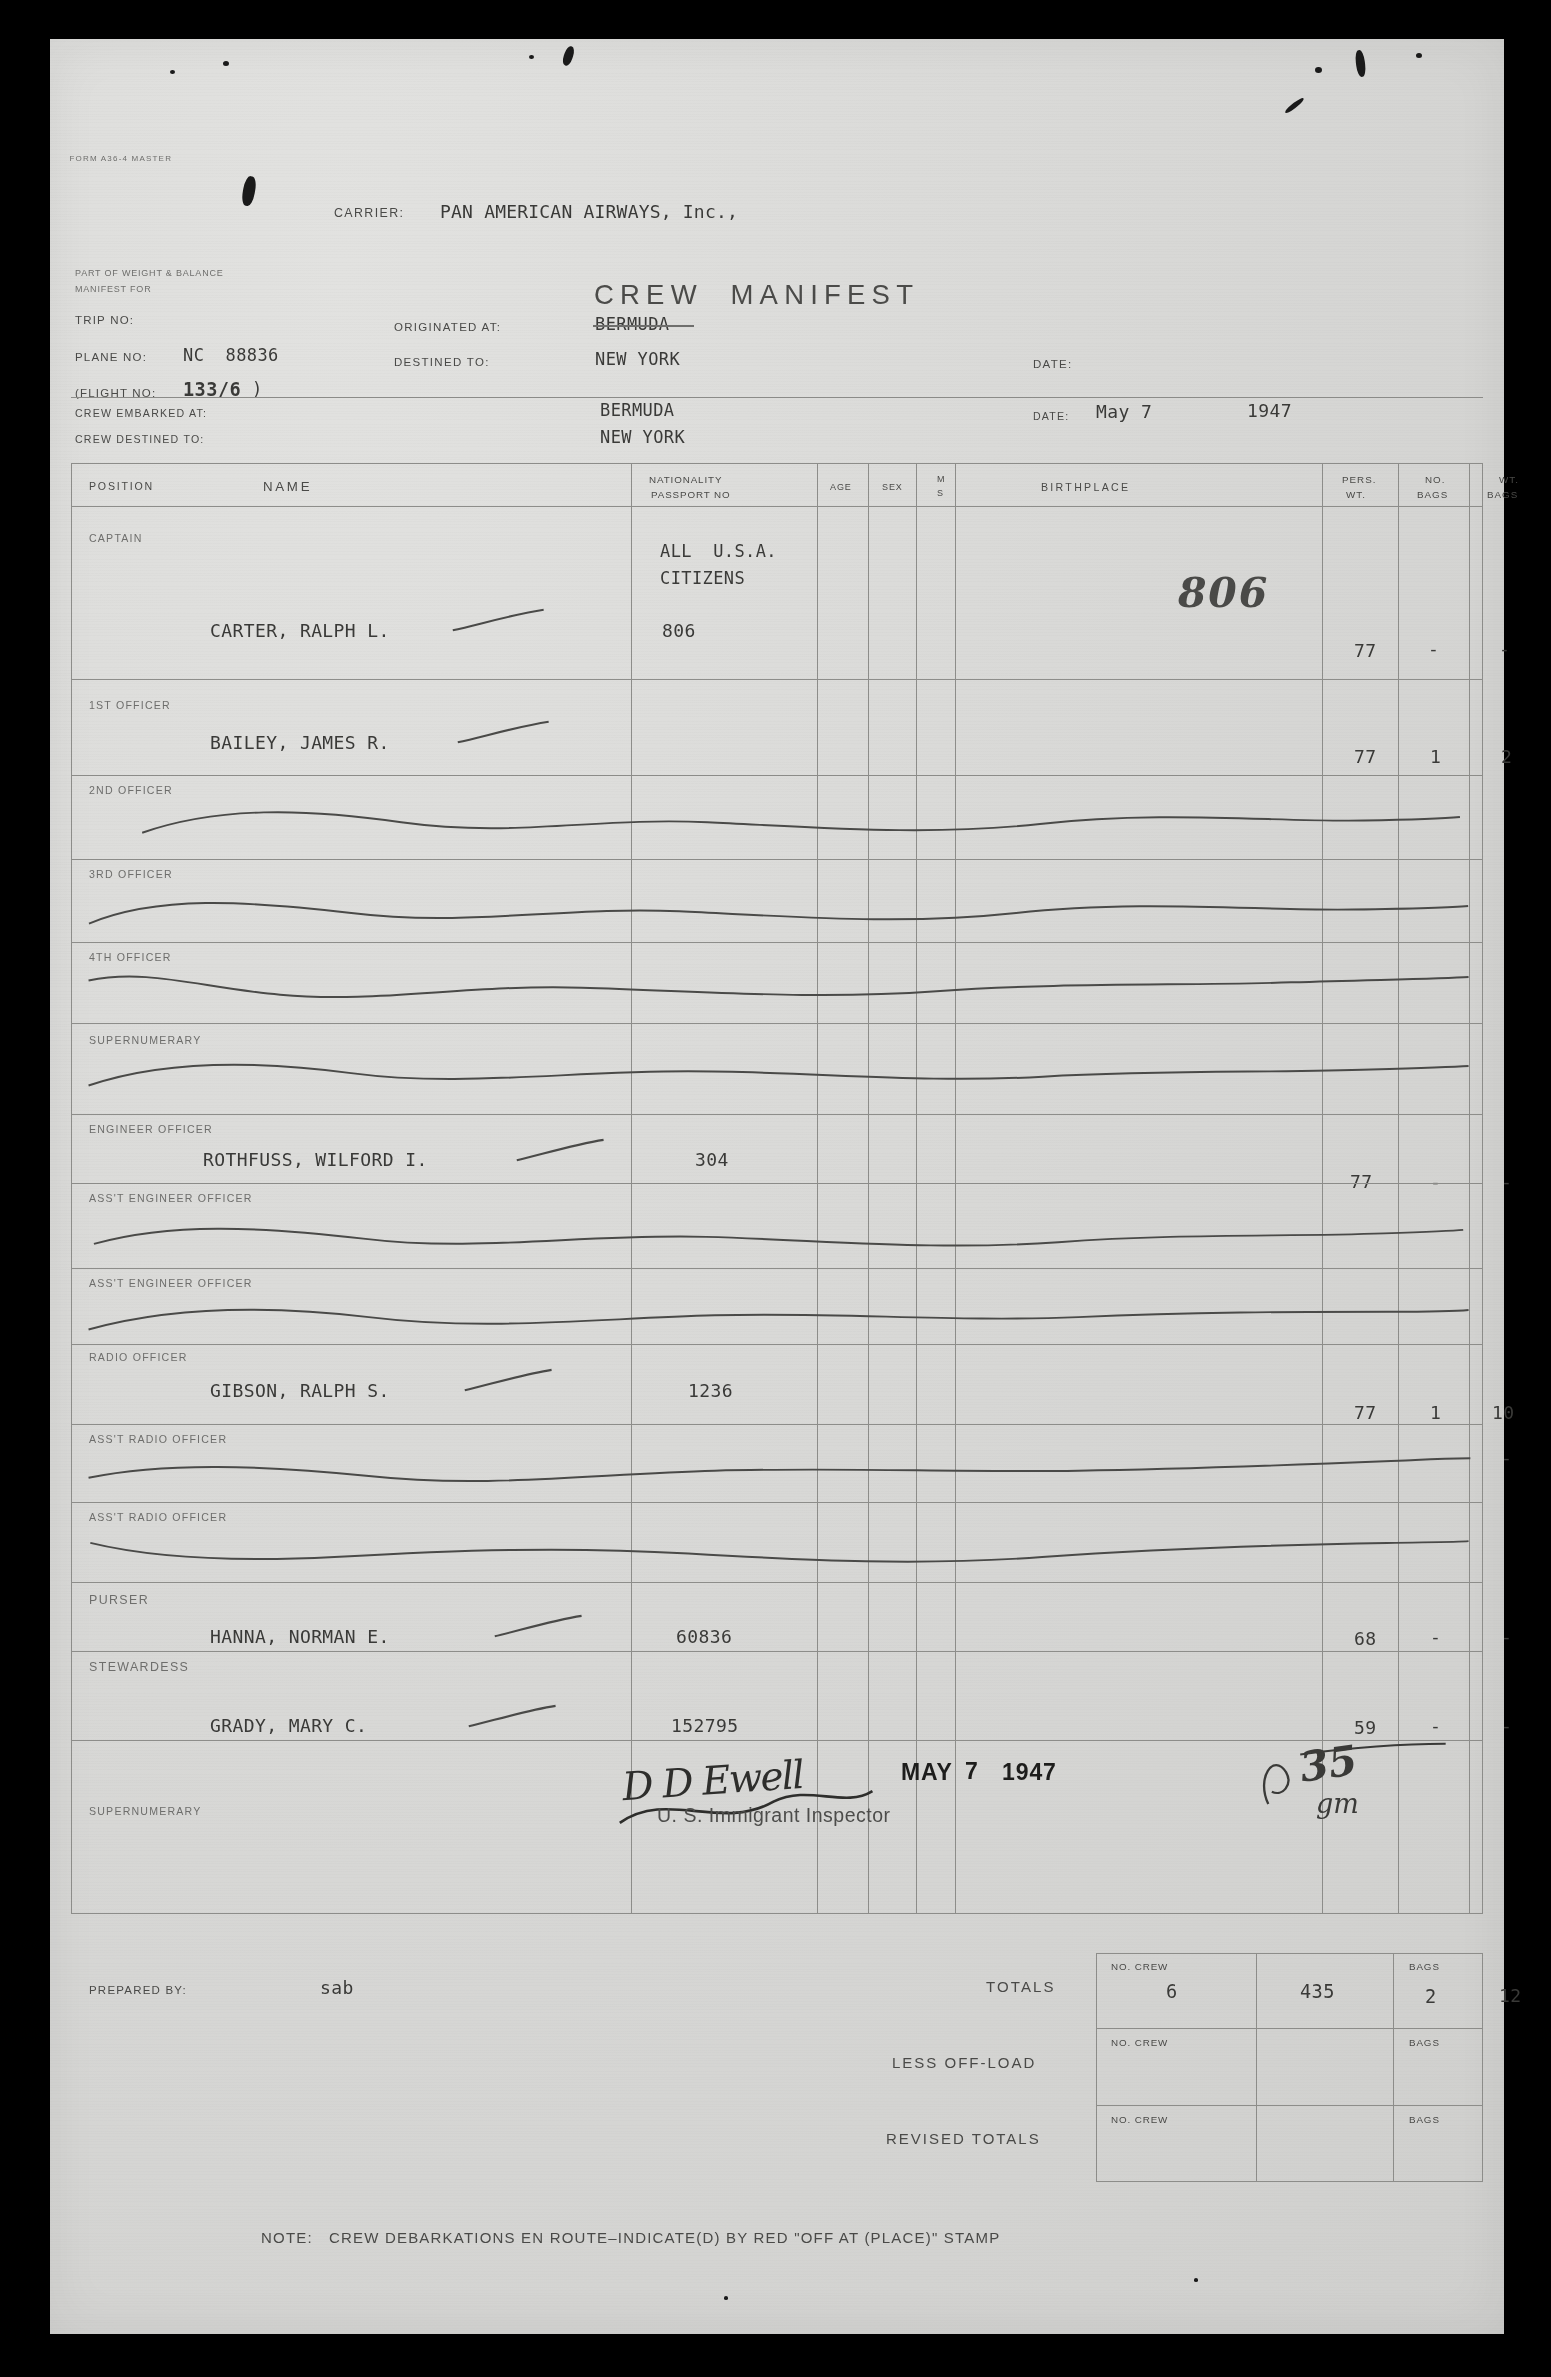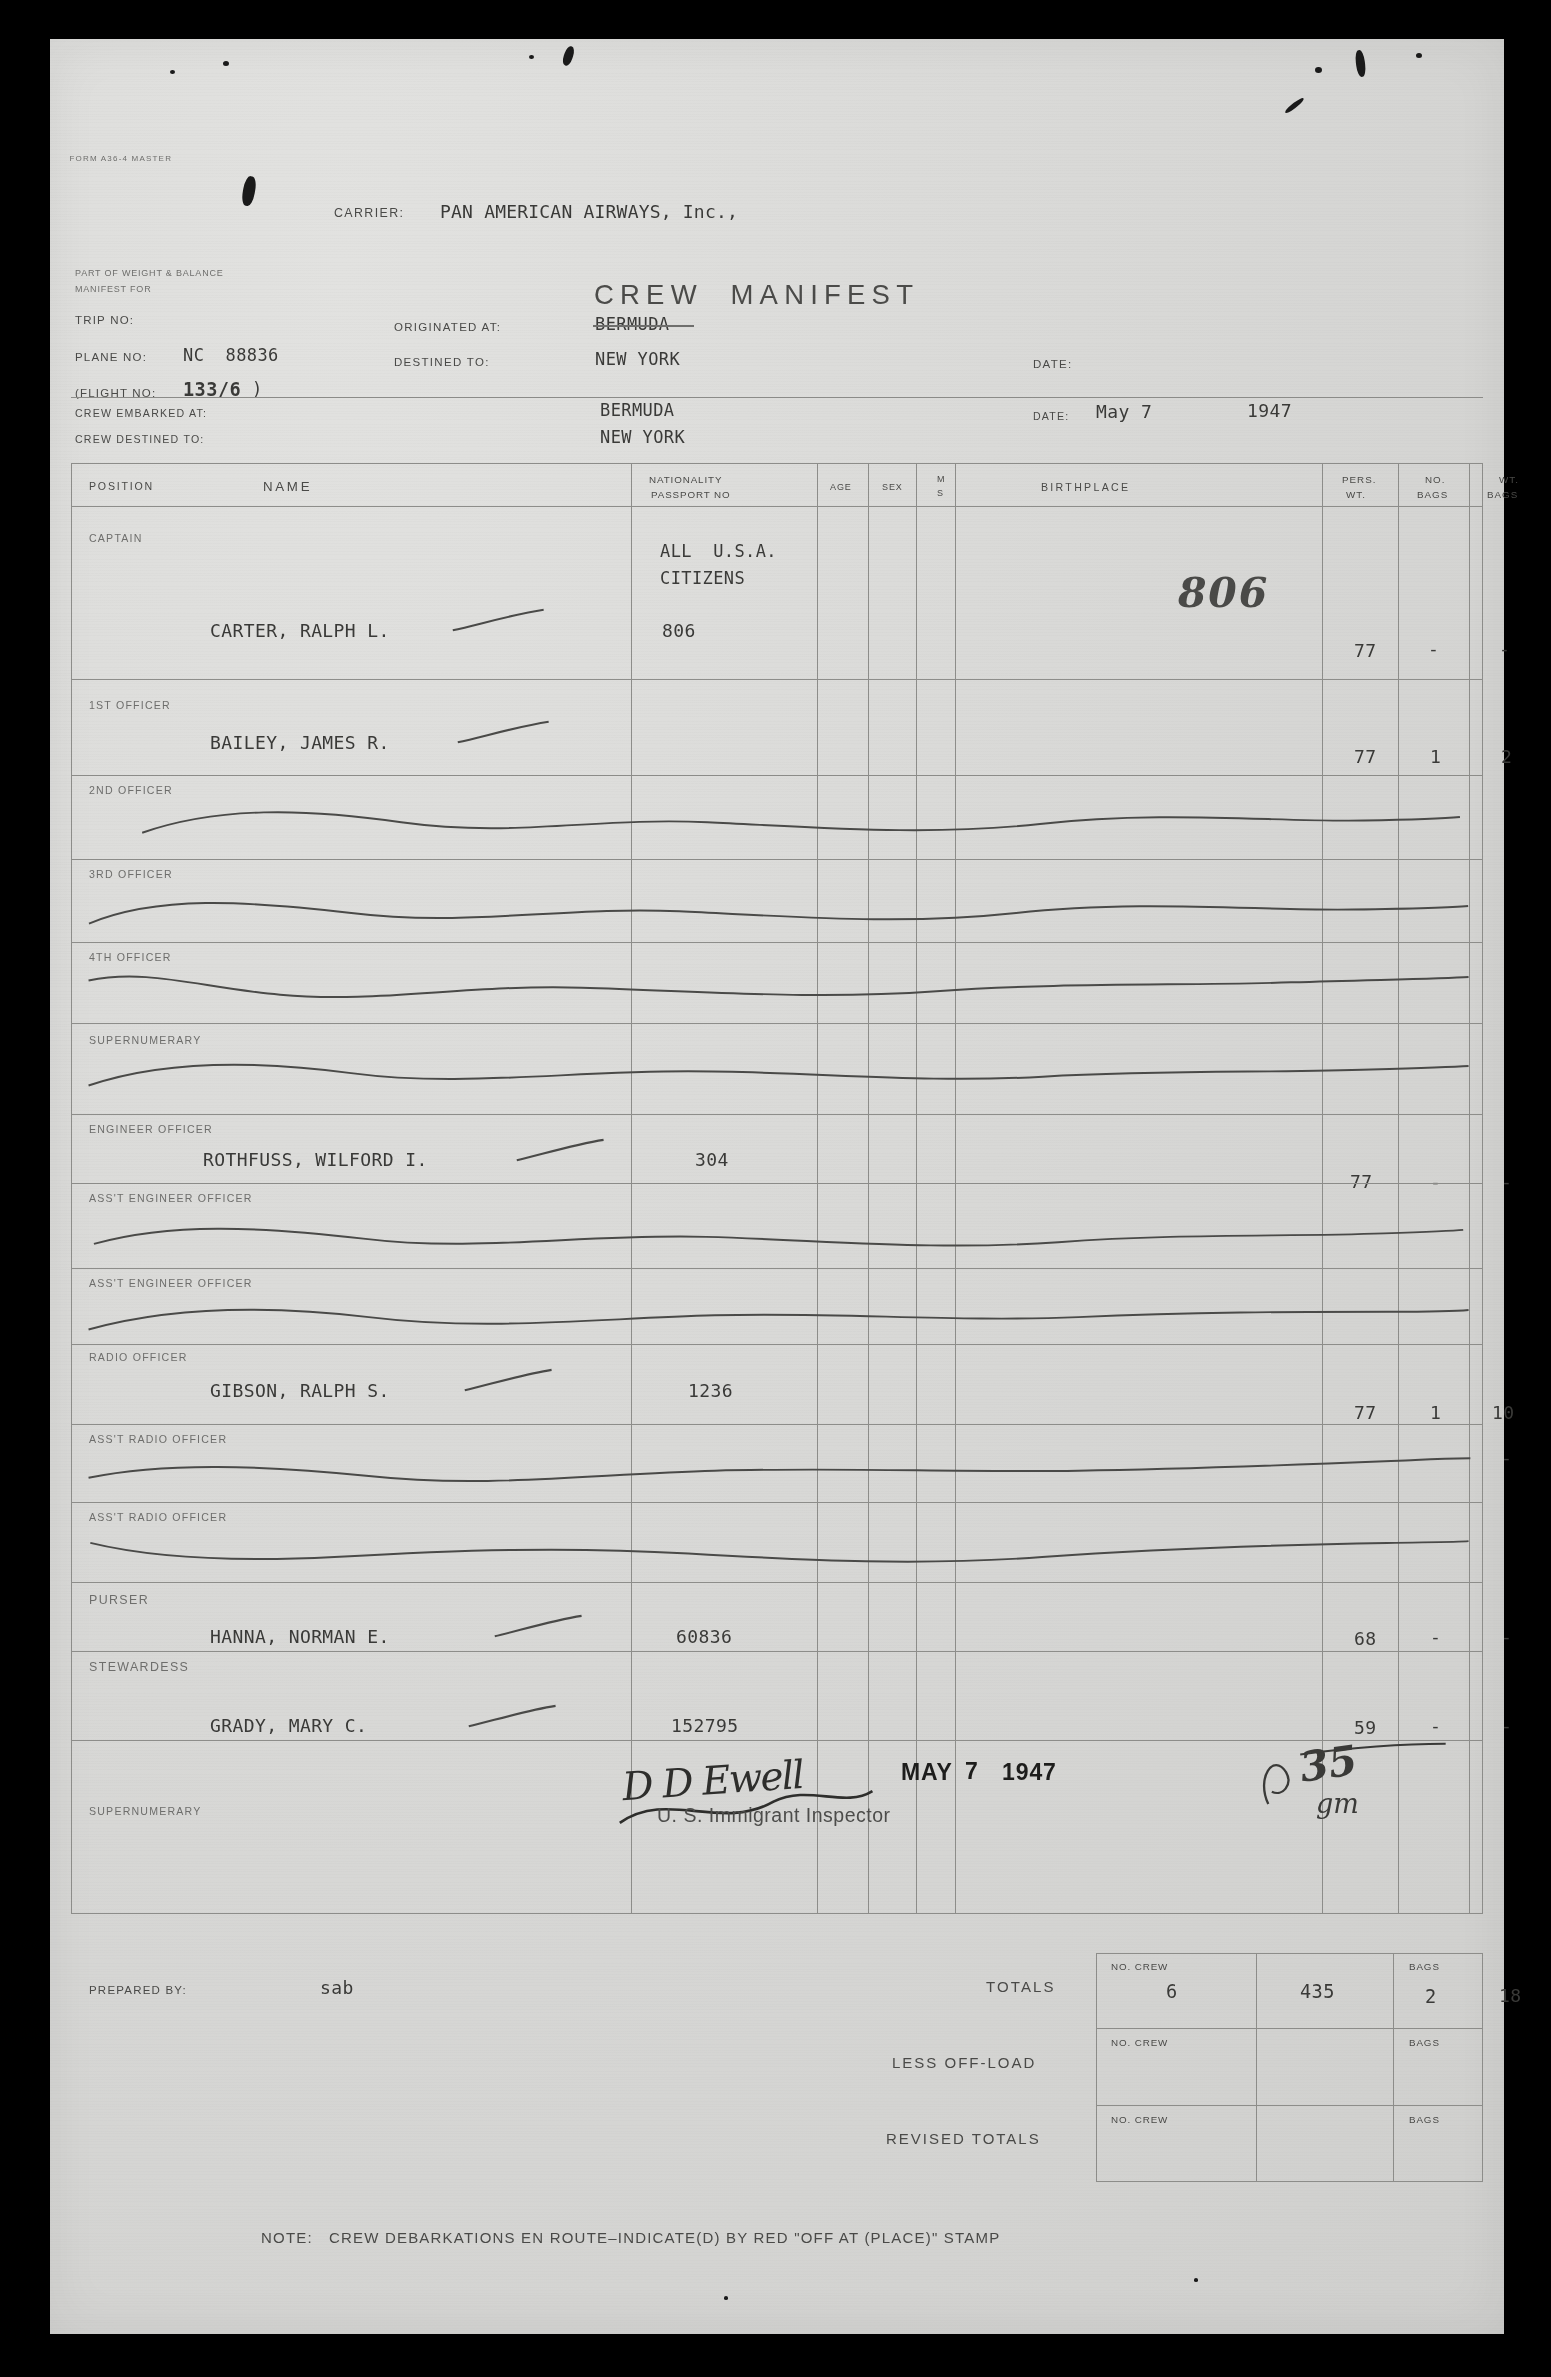--- a/index.html
+++ b/index.html
@@ -375,21 +375,21 @@
   <div class="vline" style="left:1046px;top:1914px;height:228px;"></div>
   <div class="vline" style="left:1206px;top:1914px;height:228px;"></div>
   <div class="vline" style="left:1343px;top:1914px;height:228px;"></div>
   <div class="vline" style="left:1432px;top:1914px;height:228px;"></div>
 
   <div class="lbl dark" style="left:1061px;top:1922px;font-size:9.8px;letter-spacing:0.9px;">NO. CREW</div>
   <div class="lbl dark" style="left:1359px;top:1922px;font-size:9.8px;letter-spacing:0.9px;">BAGS</div>
   <div class="tw" style="left:1116px;top:1942px;font-size:18.6px;">6</div>
   <div class="tw" style="left:1250px;top:1942px;font-size:18.6px;">435</div>
   <div class="tw" style="left:1375px;top:1947px;font-size:18.6px;">2</div>
-  <div class="tw" style="left:1449px;top:1946px;font-size:18px;">18</div>
+  <div class="tw" style="left:1449px;top:1946px;font-size:18px;">12</div>
 
   <div class="lbl dark" style="left:1061px;top:1998px;font-size:9.8px;letter-spacing:0.9px;">NO. CREW</div>
   <div class="lbl dark" style="left:1359px;top:1998px;font-size:9.8px;letter-spacing:0.9px;">BAGS</div>
   <div class="tw" style="left:1116px;top:2018px;font-size:18.6px;"></div>
   <div class="tw" style="left:1250px;top:2018px;font-size:18.6px;"></div>
   <div class="tw" style="left:1375px;top:2024px;font-size:18.6px;"></div>
   <div class="tw" style="left:1449px;top:2022px;font-size:18px;"></div>
 
   <div class="lbl dark" style="left:1061px;top:2075px;font-size:9.8px;letter-spacing:0.9px;">NO. CREW</div>
   <div class="lbl dark" style="left:1359px;top:2075px;font-size:9.8px;letter-spacing:0.9px;">BAGS</div>

